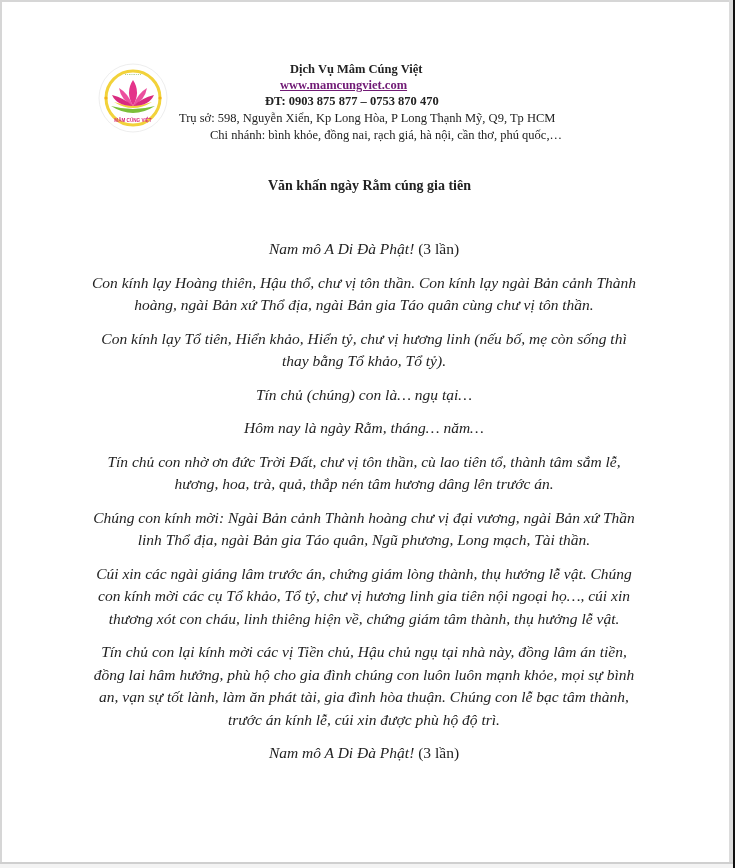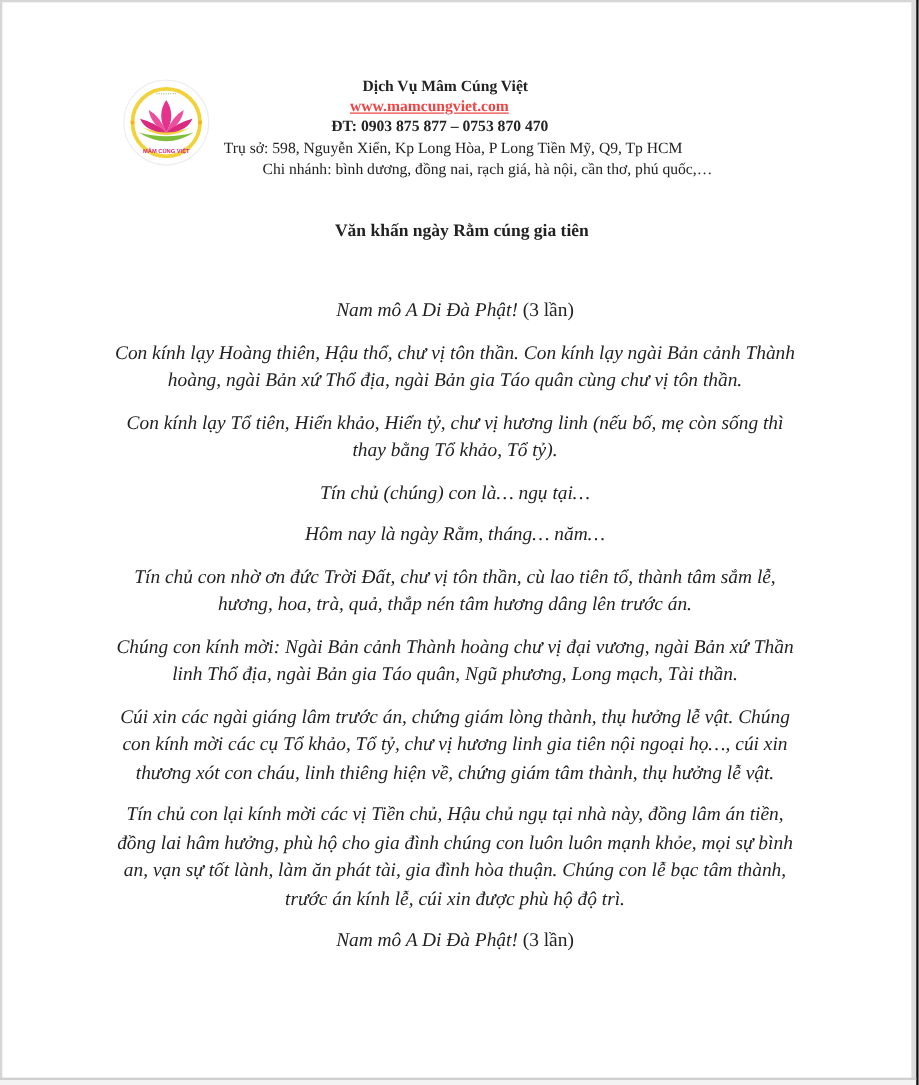--- a/index.html
+++ b/index.html
@@ -20,21 +20,21 @@
   }
   .logo {
     position: absolute; left: 95px; top: 60px; width: 72px; height: 72px;
   }
   .header {
     position: absolute; left: 0; top: 60px; width: 727px;
     font-size: 12.5px; line-height: 15px;
   }
   .h-line { position: absolute; white-space: nowrap; }
   .h-title { left: 288px; top: 0; font-weight: bold; }
-  .h-web { left: 278px; top: 16px; font-weight: bold; color: #ef4444; text-decoration: underline; }
+  .h-web { left: 278px; top: 16px; font-weight: bold; color: #701a75; text-decoration: underline; }
   .h-phone { left: 263px; top: 32px; font-weight: bold; }
   .h-addr { left: 177px; top: 49px; }
   .h-branch { left: 208px; top: 66px; }
   .doc-title {
     position: absolute; left: 0; top: 176px; width: 735px; text-align: center;
     font-weight: bold; font-size: 14px;
   }
   .body-text {
     position: absolute; left: 88px; top: 236px; width: 560px;
     font-size: 15.5px; line-height: 22.5px; text-align: center;
@@ -70,22 +70,22 @@
       <path d="M36 44 Q52 44 57 33 Q45 36 36 44 Z" fill="#d92a7f"></path>
       <path d="M20 58 Q36 63 52 58" fill="none" stroke="#ffffff" stroke-width="0.1"></path>
       <text x="36" y="60" font-size="4.6" font-weight="bold" text-anchor="middle" fill="#d62a78" font-family="Liberation Sans, sans-serif">MÂM CÚNG VIỆT</text>
     </svg>
   </div>
 
   <div class="header">
     <div class="h-line h-title">Dịch Vụ Mâm Cúng Việt</div>
     <a class="h-line h-web">www.mamcungviet.com</a>
     <div class="h-line h-phone">ĐT: 0903 875 877 – 0753 870 470</div>
-    <div class="h-line h-addr">Trụ sở: 598, Nguyễn Xiển, Kp Long Hòa, P Long Tiền Mỹ, Q9, Tp HCM</div>
-    <div class="h-line h-branch">Chi nhánh: bình dương, đồng nai, rạch giá, hà nội, cần thơ, phú quốc,…</div>
+    <div class="h-line h-addr">Trụ sở: 598, Nguyễn Xiển, Kp Long Hòa, P Long Thạnh Mỹ, Q9, Tp HCM</div>
+    <div class="h-line h-branch">Chi nhánh: bình khỏe, đồng nai, rạch giá, hà nội, cần thơ, phú quốc,…</div>
   </div>
 
   <div class="doc-title">Văn khấn ngày Rằm cúng gia tiên</div>
 
   <div class="body-text">
     <p><i>Nam mô A Di Đà Phật!</i><span class="normal"> (3 lần)</span></p>
     <p><i>Con kính lạy Hoàng thiên, Hậu thổ, chư vị tôn thần. Con kính lạy ngài Bản cảnh Thành hoàng, ngài Bản xứ Thổ địa, ngài Bản gia Táo quân cùng chư vị tôn thần.</i></p>
     <p><i>Con kính lạy Tổ tiên, Hiển khảo, Hiển tỷ, chư vị hương linh (nếu bố, mẹ còn sống thì thay bằng Tổ khảo, Tổ tỷ).</i></p>
     <p><i>Tín chủ (chúng) con là… ngụ tại…</i></p>
     <p><i>Hôm nay là ngày Rằm, tháng… năm…</i></p>

